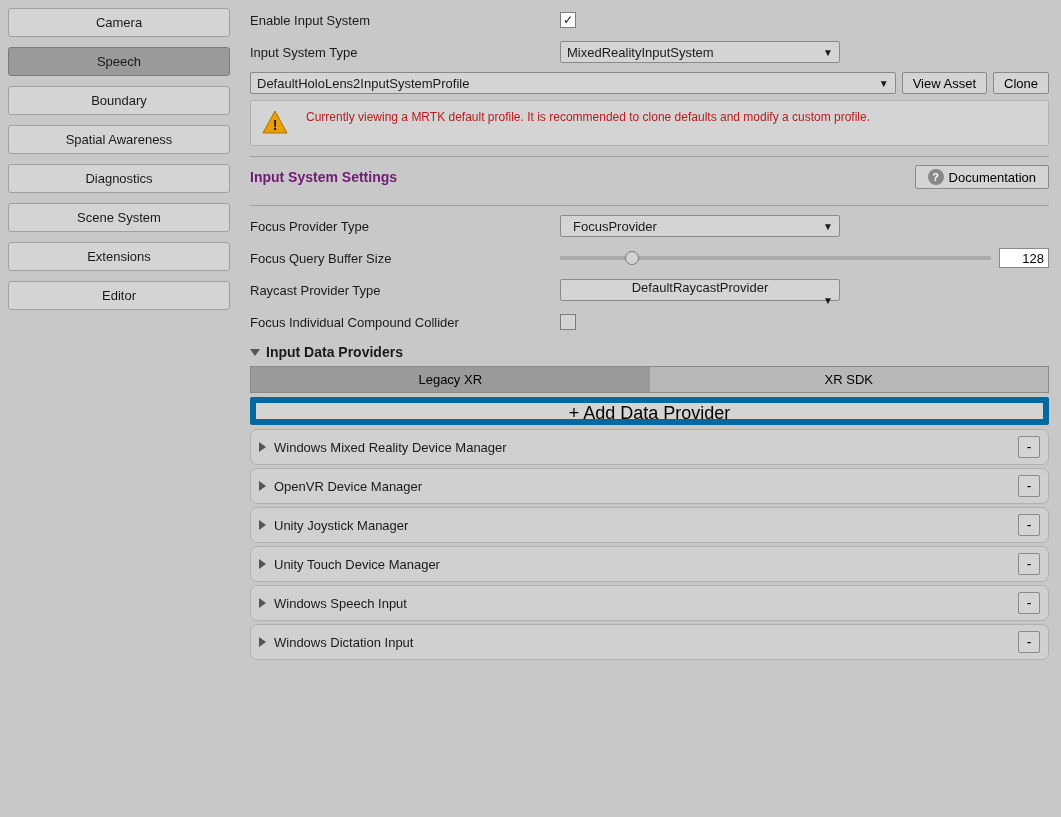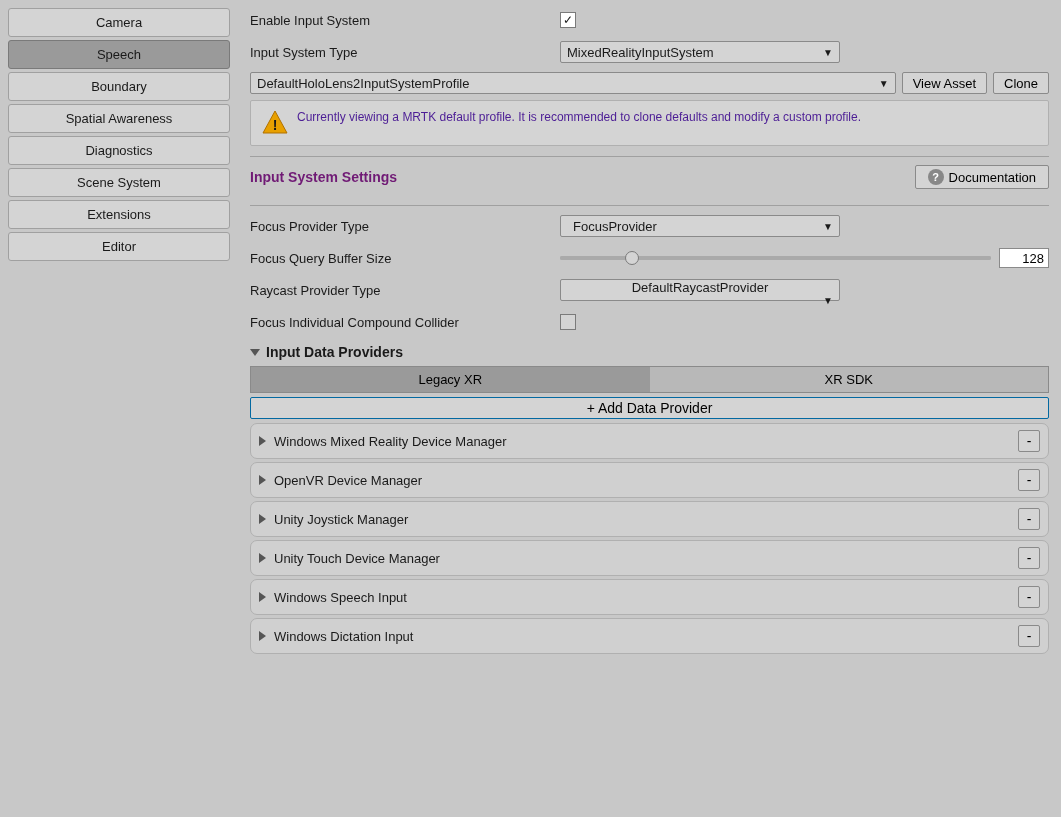--- a/index.html
+++ b/index.html
@@ -16,21 +16,21 @@
       width: 1061px;
       min-height: 817px;
     }
     
     .sidebar {
       width: 238px;
       background: #c8c8c8;
       padding: 6px 8px;
       display: flex;
       flex-direction: column;
-      gap: 3px;
+      gap: 10px;
       padding-top: 8px;
     }
     .sidebar-btn {
       display: block;
       width: 100%;
       padding: 6px 10px;
       background: #d4d4d4;
       border: 1px solid #a0a0a0;
       border-radius: 3px;
       text-align: center;
@@ -144,21 +144,22 @@
       gap: 8px;
     }
     .warning-icon {
       width: 28px;
       height: 28px;
       flex-shrink: 0;
     }
     .warning-text {
       font-size: 12px;
       line-height: 1.4;
-      color: #4c1d95;
+      color: #b91c1c;
+      margin-left: 9px;
     }
     
     .section-header {
       display: flex;
       align-items: center;
       justify-content: space-between;
       padding: 8px 0 6px 0;
       border-top: 1px solid #a0a0a0;
       margin-bottom: 10px;
     }
@@ -274,26 +275,26 @@
       font-size: 13px;
       border: none;
       background: transparent;
     }
     .tab.active {
       background: #9a9a9a;
     }
     
     .add-provider-btn {
       width: 100%;
-      height: 22px;
-      background: #d4d4d4;
-      border: 1px solid #0369a1;
-      border-radius: 2px;
-      cursor: pointer;
-      font-size: 14px;
+      height: 28px;
+      background: #d4d4d4;
+      border: 6px solid #0369a1;
+      border-radius: 2px;
+      cursor: pointer;
+      font-size: 18px;
       margin-bottom: 4px;
       text-align: center;
     }
     
     .provider-row {
       display: flex;
       align-items: center;
       background: #d0d0d0;
       border: 1px solid #b0b0b0;
       border-radius: 7px;

